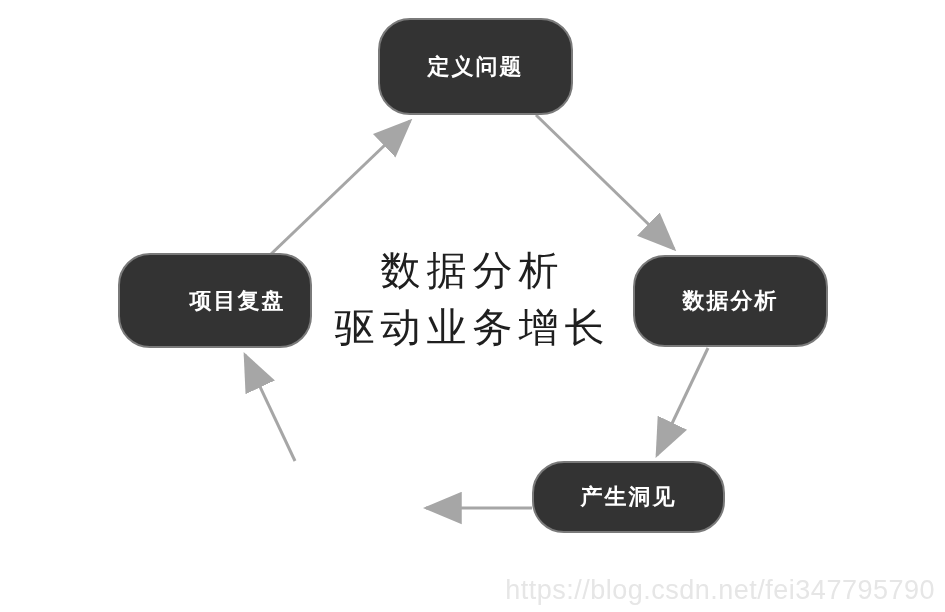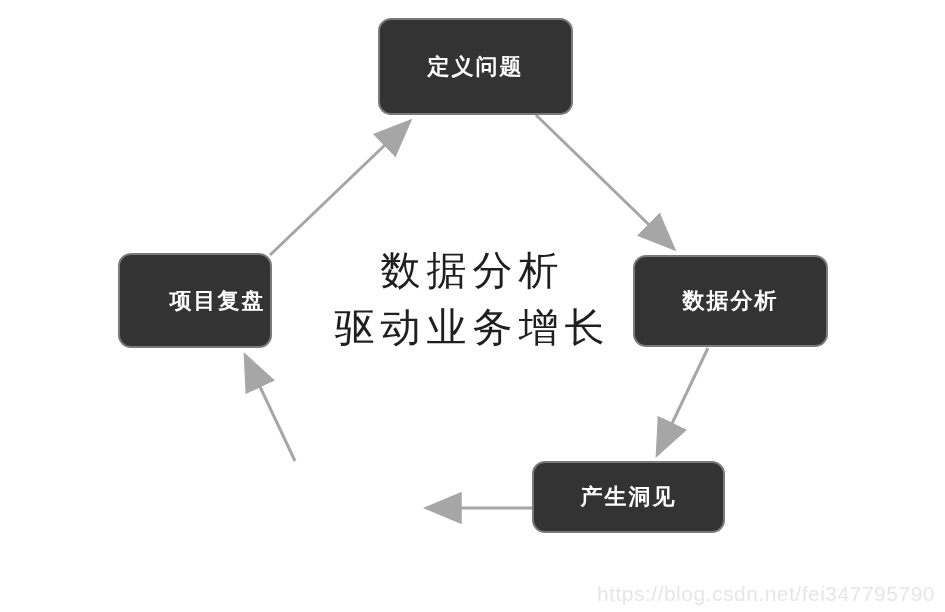--- a/index.html
+++ b/index.html
@@ -18,42 +18,42 @@
     font-family:"Liberation Sans","DejaVu Sans",sans-serif;
   }
   .stage{position:absolute;inset:0;}
   svg.arrows{position:absolute;left:0;top:0;width:945px;height:612px;pointer-events:none;}
   svg.arrows line{stroke:var(--arrow);stroke-width:3;}
   svg.arrows .head{fill:var(--arrow);}
   .node{
     position:absolute;
     background:var(--node-bg);
     border:2px solid var(--node-border);
-    border-radius:13px;
+    border-radius:32px;
     color:var(--node-text);
     display:flex;align-items:center;justify-content:center;
     font-size:22px;font-weight:bold;letter-spacing:2px;
     box-sizing:border-box;
     font-family:Liberation Mono, monospace;
   }
   .node-define{left:378px;top:18px;width:195px;height:97px;}
   .node-analysis{left:633px;top:255px;width:195px;height:92px;}
   .node-insight{left:532px;top:461px;width:193px;height:72px;}
   .node-implement{left:223px;top:463px;width:194px;height:94px;}
-  .node-review{left:118px;top:253px;width:154px;height:95px;padding-left:45px;}
+  .node-review{left:118px;top:253px;width:194px;height:95px;padding-left:45px;}
   .center-title{
     position:absolute;left:0;top:242px;width:945px;
     text-align:center;
     color:var(--title-text);
     font-size:40px;font-weight:300;line-height:57px;letter-spacing:6px;
   }
   .watermark{
     position:absolute;right:10px;bottom:6px;
     color:var(--watermark);
-    font-size:21px;letter-spacing:0.5px;
+    font-size:27px;letter-spacing:0.5px;
   }
 </style>
 </head>
 <body>
 
 <div class="stage">
 
   <svg class="arrows" viewBox="0 0 945 612">
     <defs>
       <marker id="ah" viewBox="0 0 12 10" refX="11" refY="5" markerWidth="13" markerHeight="11" orient="auto">

